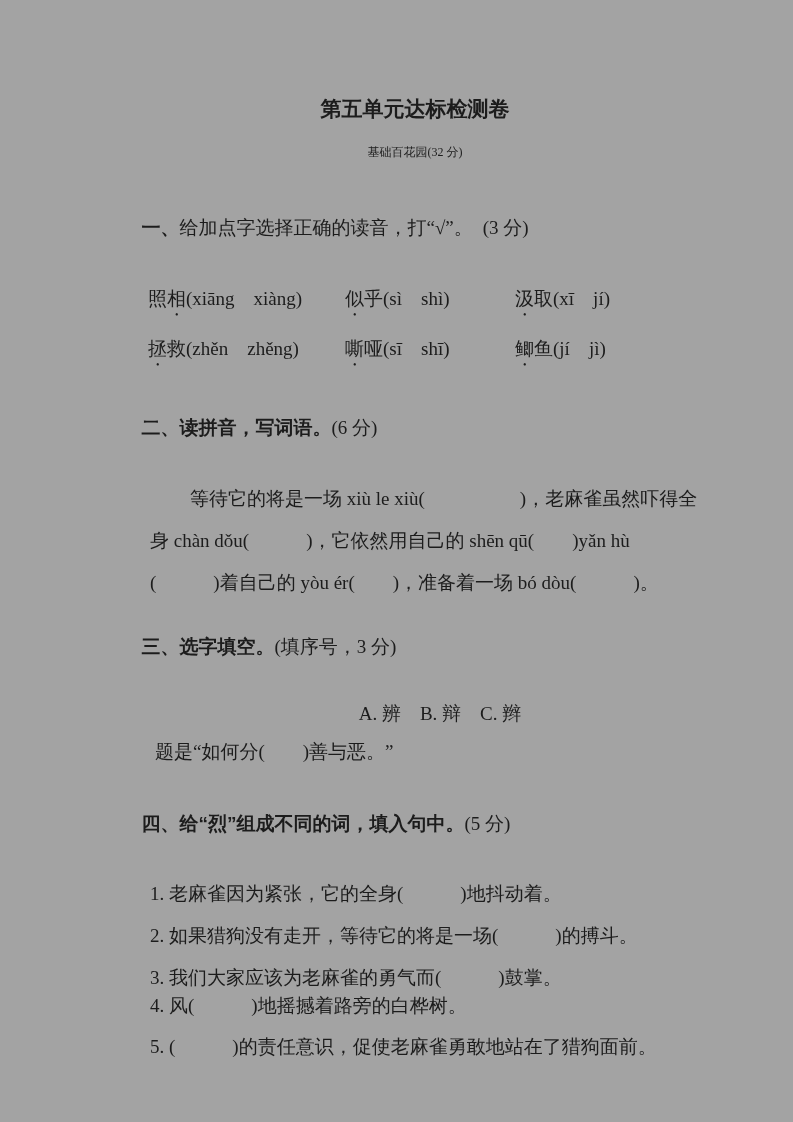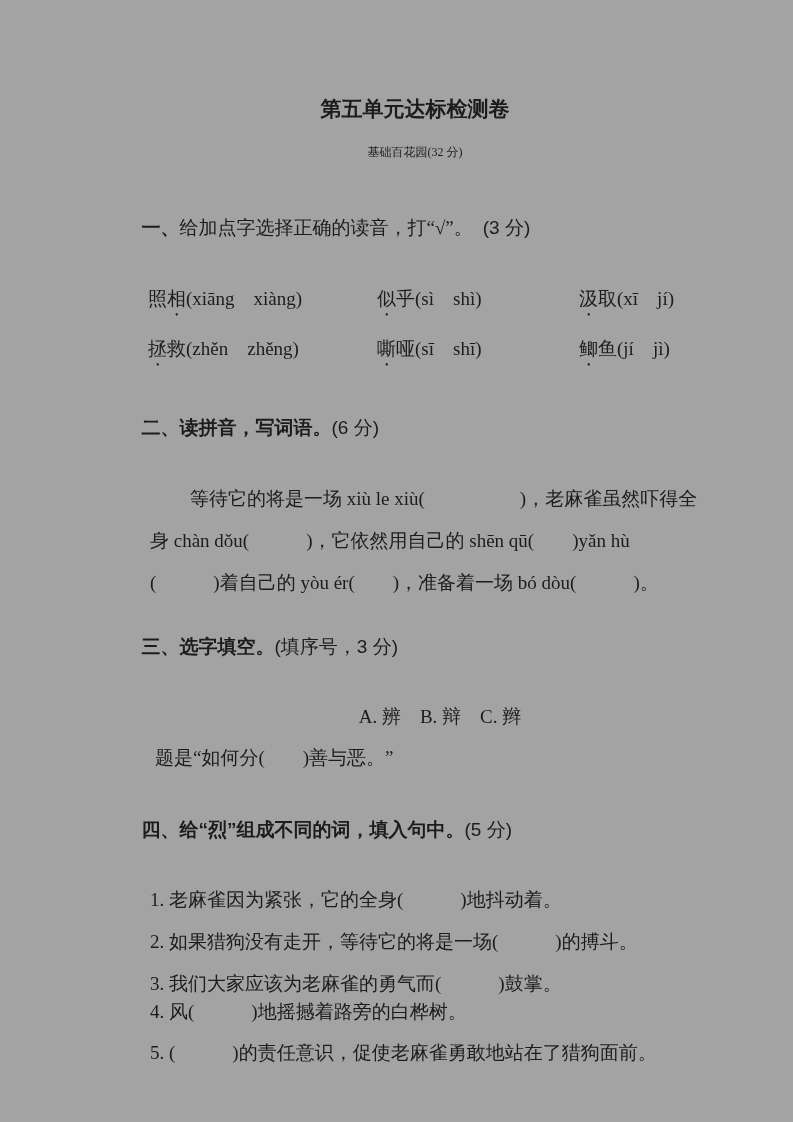--- a/index.html
+++ b/index.html
@@ -17,35 +17,35 @@
   .sec-head{margin-top:16px;white-space:pre-wrap;}
   .sec-head .num{
     font-family:"Liberation Sans","DejaVu Sans",sans-serif;font-weight:700;
   }
   .sec-head .ht{
     font-family:"Liberation Sans","DejaVu Sans",sans-serif;font-weight:700;
   }
   .sec-head .ht-serif{
     font-family:"Liberation Serif","DejaVu Serif",serif;font-weight:400;
   }
-  .sec-head .score{font-weight:400;font-family:Liberation Sans, sans-serif;}
+  .sec-head .score{font-weight:400;font-family:Liberation Serif, serif;}
   .sec-head .score.gap{margin-left:10px;}
   .mt20{margin-top:20px;}
   .mt8{margin-top:8px;}
-  .pinyin-row{display:flex;padding-left:35px;margin-top:15px;white-space:pre-wrap;gap:32px;}
+  .pinyin-row{display:flex;padding-left:35px;margin-top:15px;white-space:pre-wrap;}
   .pinyin-row .col1{width:197px;}
   .pinyin-row .col2{width:170px;}
   .pinyin-row .col3{flex:1;}
   .bodyline{margin-left:37px;margin-top:14px;white-space:pre-wrap;}
   .bodyline.first{margin-top:15px;text-indent:40px;}
   .s3-line1{margin-left:37px;margin-top:16px;text-indent:32px;white-space:pre-wrap;}
   .s3-line2{margin-left:42px;margin-top:8px;white-space:pre-wrap;}
   .optbox-wrap{text-align:center;margin-top:8px;padding-left:34px;}
   .optbox{
-    display:inline-block;border:4px solid #a3a3a3;padding:2px 12px;
+    display:inline-block;border:1px solid #a3a3a3;padding:2px 12px;
     white-space:pre-wrap;line-height:27px;margin-left:16px;
   }
   .item{margin-left:37px;margin-top:14px;white-space:pre-wrap;}
   .item.i4{margin-top:0;}
   .item.i5{margin-top:13px;}
   .em-dot{
     -webkit-text-emphasis:filled dot;
     -webkit-text-emphasis-position:under right;
     text-emphasis:filled dot;
     text-emphasis-position:under right;

